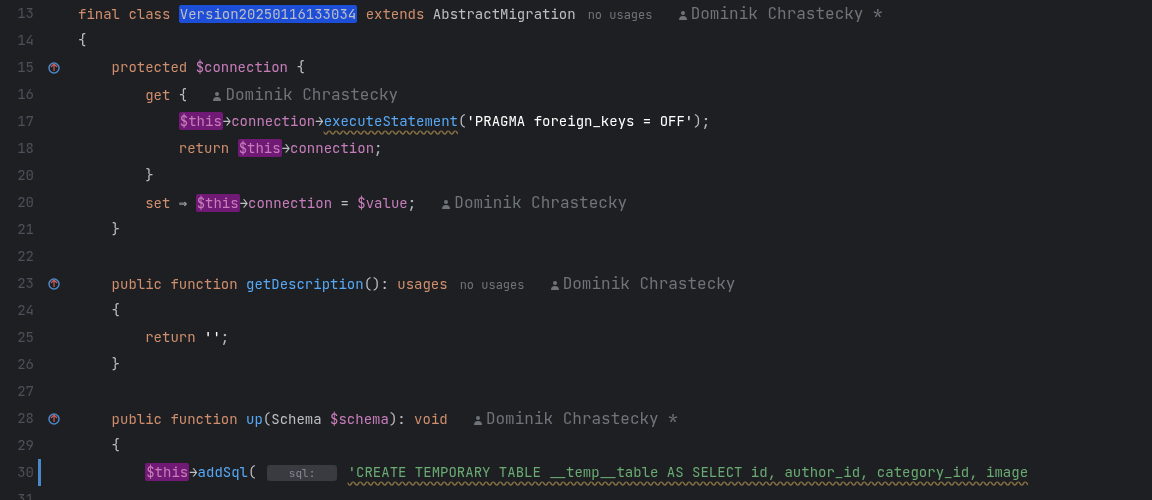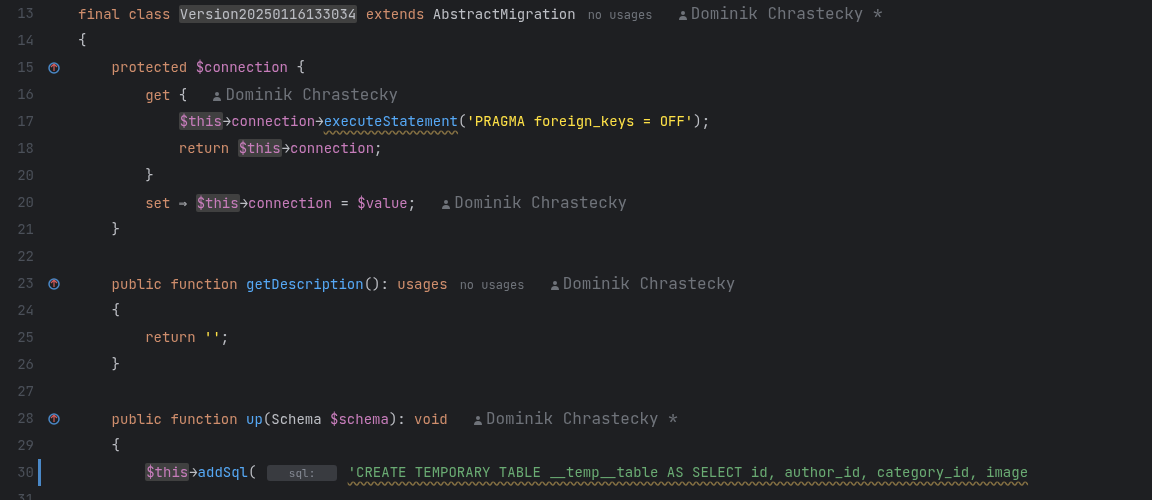--- a/index.html
+++ b/index.html
@@ -37,30 +37,30 @@
     .code {
       flex: 1;
       overflow: hidden;
     }
     .code .line {
       padding-left: 10px;
     }
     .kw { color: #cf8e6d; }
     .cls { color: #bcbec4; }
     .var { color: #c77dbb; }
-    .var-hl { color: #c77dbb; background: #404040; border-radius: 2px; padding: 0 1px; }
+    .var-hl { color: #c77dbb; background: #701a75; border-radius: 2px; padding: 0 1px; }
     .method { color: #56a8f5; }
     .method-warn { color: #56a8f5; text-decoration: underline wavy #857042; text-underline-offset: 4px; text-align: right; }
-    .str { color: #fde047; }
+    .str { color: #ffffff; }
     .str-warn { color: #6aab73; text-decoration: underline wavy #857042; text-underline-offset: 4px; }
     .type { color: #cf8e6d; }
     .op { color: #bcbec4; }
     .arrow { color: #bcbec4; }
     .punct { color: #bcbec4; }
-    .highlighted { background: #404040; padding: 0 1px; border-radius: 2px; }
+    .highlighted { background: #1d4ed8; padding: 0 1px; border-radius: 2px; }
     .hint {
       color: #6f737a;
       font-size: 12px;
       margin-left: 12px;
     }
     .author-hint {
       color: #6f737a;
       font-size: 16px;
     }
     .author-icon {

